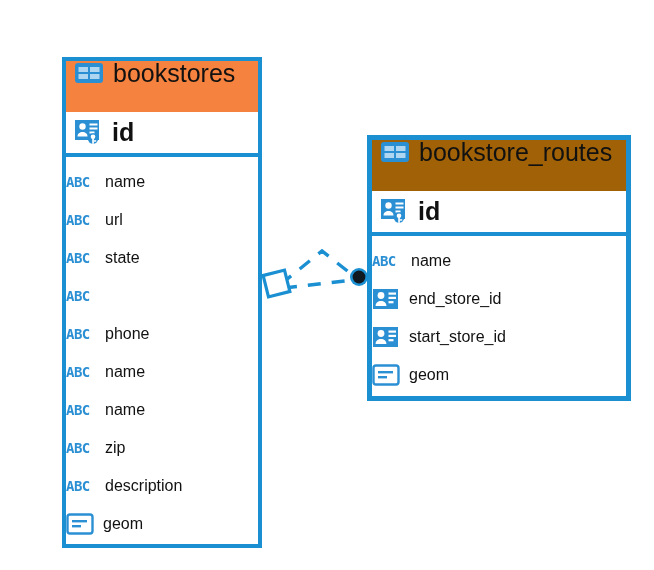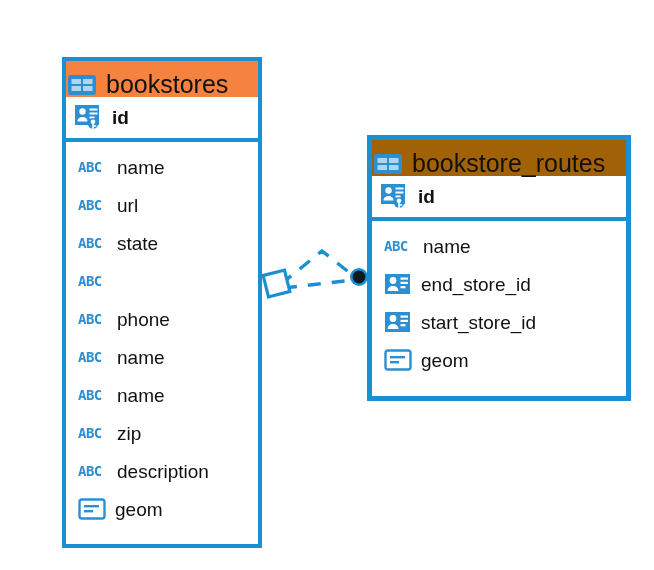--- a/index.html
+++ b/index.html
@@ -31,24 +31,24 @@
   }
   .entity.normal {
     border: 4px solid #1a8fd1;
   }
   .entity.selected {
     border: 5px solid #1a8fd1;
   }
 
   .entity-header {
     display: flex;
-    align-items: flex-end;
+    align-items: flex-start;
     box-sizing: border-box;
-    padding: 0 1px;
-    height: 36px;
+    padding: 0 8px;
+    height: 51px;
     gap: 9px;
   }
   .entity-header.accent {
     background: #f5833f;
   }
   .entity-header.plain {
     background: #a16207;
   }
   .entity-title {
     font-size: 25px;
@@ -60,40 +60,40 @@
   .pk-row {
     display: flex;
     align-items: center;
     gap: 8px;
     box-sizing: border-box;
     padding: 0 8px;
     height: 45px;
     border-bottom: 4px solid #1a8fd1;
   }
   .pk-label {
-    font-size: 19px;
+    font-size: 25px;
     font-weight: bold;
     color: #111111;
     white-space: nowrap;
     line-height: 1;
   }
 
   .field-list {
     padding: 6px 0 6px 0;
   }
   .field-row {
     display: flex;
     align-items: center;
     gap: 9px;
     box-sizing: border-box;
-    padding: 0 12px;
+    padding: 0 0;
     height: 38px;
   }
   .field-label {
-    font-size: 19px;
+    font-size: 16px;
     color: #111111;
     white-space: nowrap;
     line-height: 1;
   }
 
   
   .icon {
     flex: 0 0 auto;
     display: block;
   }

